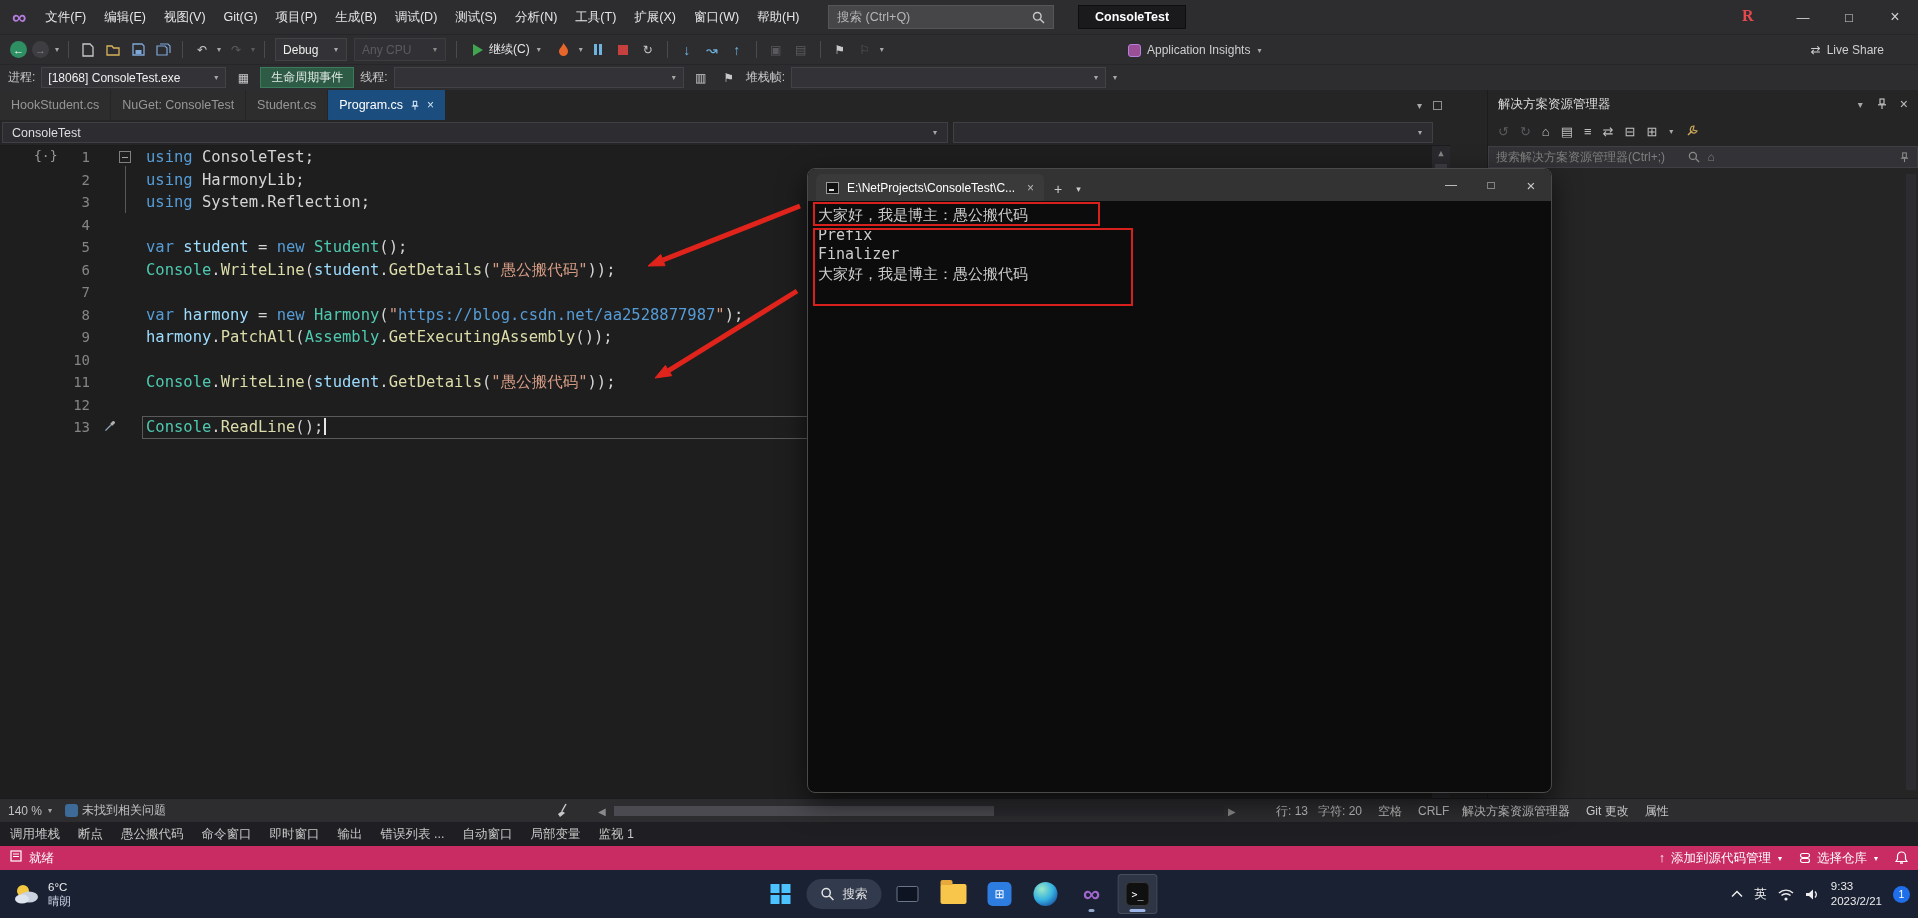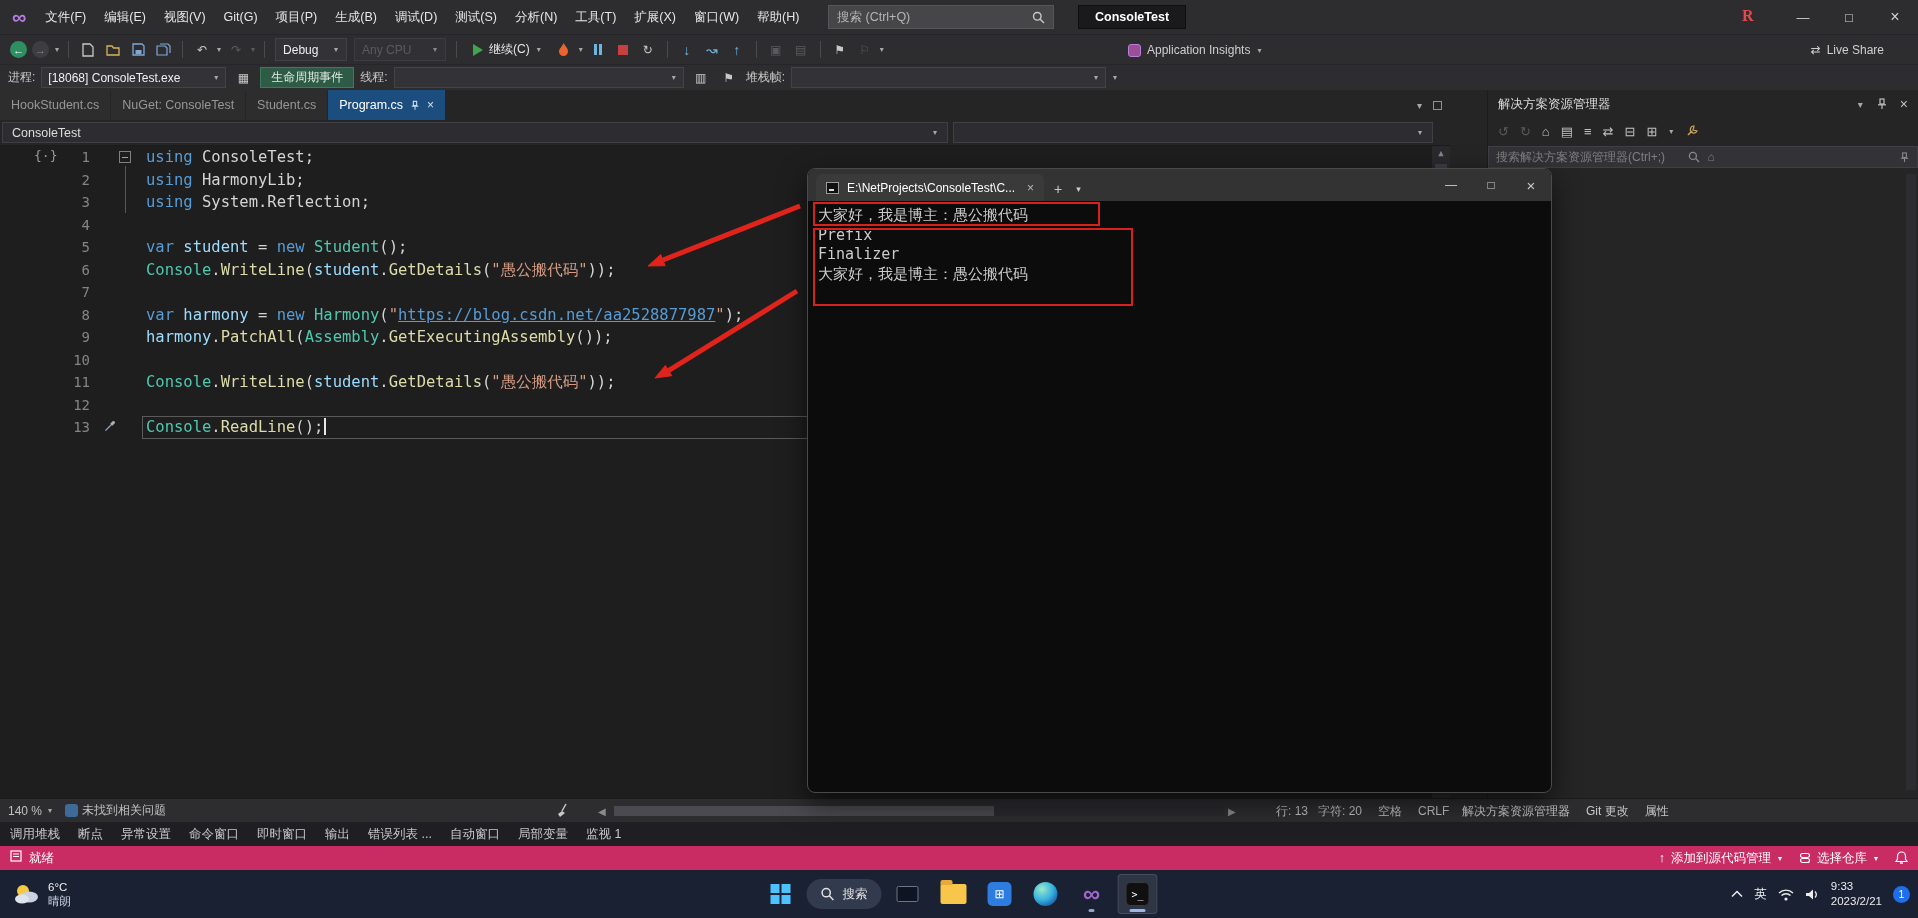--- a/index.html
+++ b/index.html
@@ -69,21 +69,21 @@
     font-family:"DejaVu Sans Mono",monospace;font-size:15.5px}
   .codeline{display:flex;height:22.5px;line-height:22.5px;position:relative}
   .ln{width:116px;flex:none;text-align:right;padding-right:26px;color:#858585;font-size:14px}
   .foldcol{width:30px;flex:none;position:relative}
   .fold{position:absolute;left:3px;top:5px;width:12px;height:12px;border:1px solid #808080;background:#1E1E1E;
     color:#CCC;font-size:10px;line-height:10px;text-align:center}
   .foldguide{position:absolute;left:125px;top:20px;width:1px;height:47px;background:#585858}
   .codetext{white-space:pre}
   .tok.kw{color:var(--kw,#569CD6)} .tok.cl{color:var(--cl,#4EC9B0)} .tok.vr{color:var(--vr,#9CDCFE)}
   .tok.mt{color:var(--mt,#DCDCAA)} .tok.st{color:var(--st,#D69D85)} .tok.pl{color:#D4D4D4}
-  .tok.lk{color:var(--lk,#569CD6);text-decoration:underline}
+  .tok.lk{color:var(--lk,#569CD6);}
   .curbox{position:absolute;left:142px;right:20px;top:0;bottom:0;border:1px solid #5A5A5A;pointer-events:none}
   .caret{display:inline-block;width:2px;height:17px;background:#E6E6E6;margin-left:1px;vertical-align:-3px;animation:blink 1s steps(1) infinite}
   @keyframes blink{50%{opacity:0}}
   .gutter-tool{position:absolute;left:-14px;top:3px}
   .bracedeco{position:absolute;left:34px;top:2px;color:#9A9A9A;font-size:13px;font-family:"DejaVu Sans Mono",monospace}
   .vscroll{position:absolute;right:0;top:0;bottom:0;width:18px;background:#2A2A2E}
   .vsup{position:absolute;top:2px;left:0;right:0;text-align:center;color:#858585;font-size:9px}
   .vsthumb{position:absolute;top:18px;left:3px;right:3px;height:250px;background:#3E3E45}
 
   
@@ -512,21 +512,21 @@
       <div class="docktabs" id="docktabs">
           <div class="dtab">解决方案资源管理器</div>
           <div class="dtab">Git 更改</div>
           <div class="dtab">属性</div>
         </div>
     </div>
 
     <div class="bottomtabs" id="bottomtabs">
         <div class="btab">调用堆栈</div>
         <div class="btab">断点</div>
-        <div class="btab">异常设置</div>
+        <div class="btab">愚公搬代码</div>
         <div class="btab">命令窗口</div>
         <div class="btab">即时窗口</div>
         <div class="btab">输出</div>
         <div class="btab">错误列表 ...</div>
         <div class="btab">自动窗口</div>
         <div class="btab">局部变量</div>
         <div class="btab">监视 1</div>
       </div>
 
     <div class="magenta">

